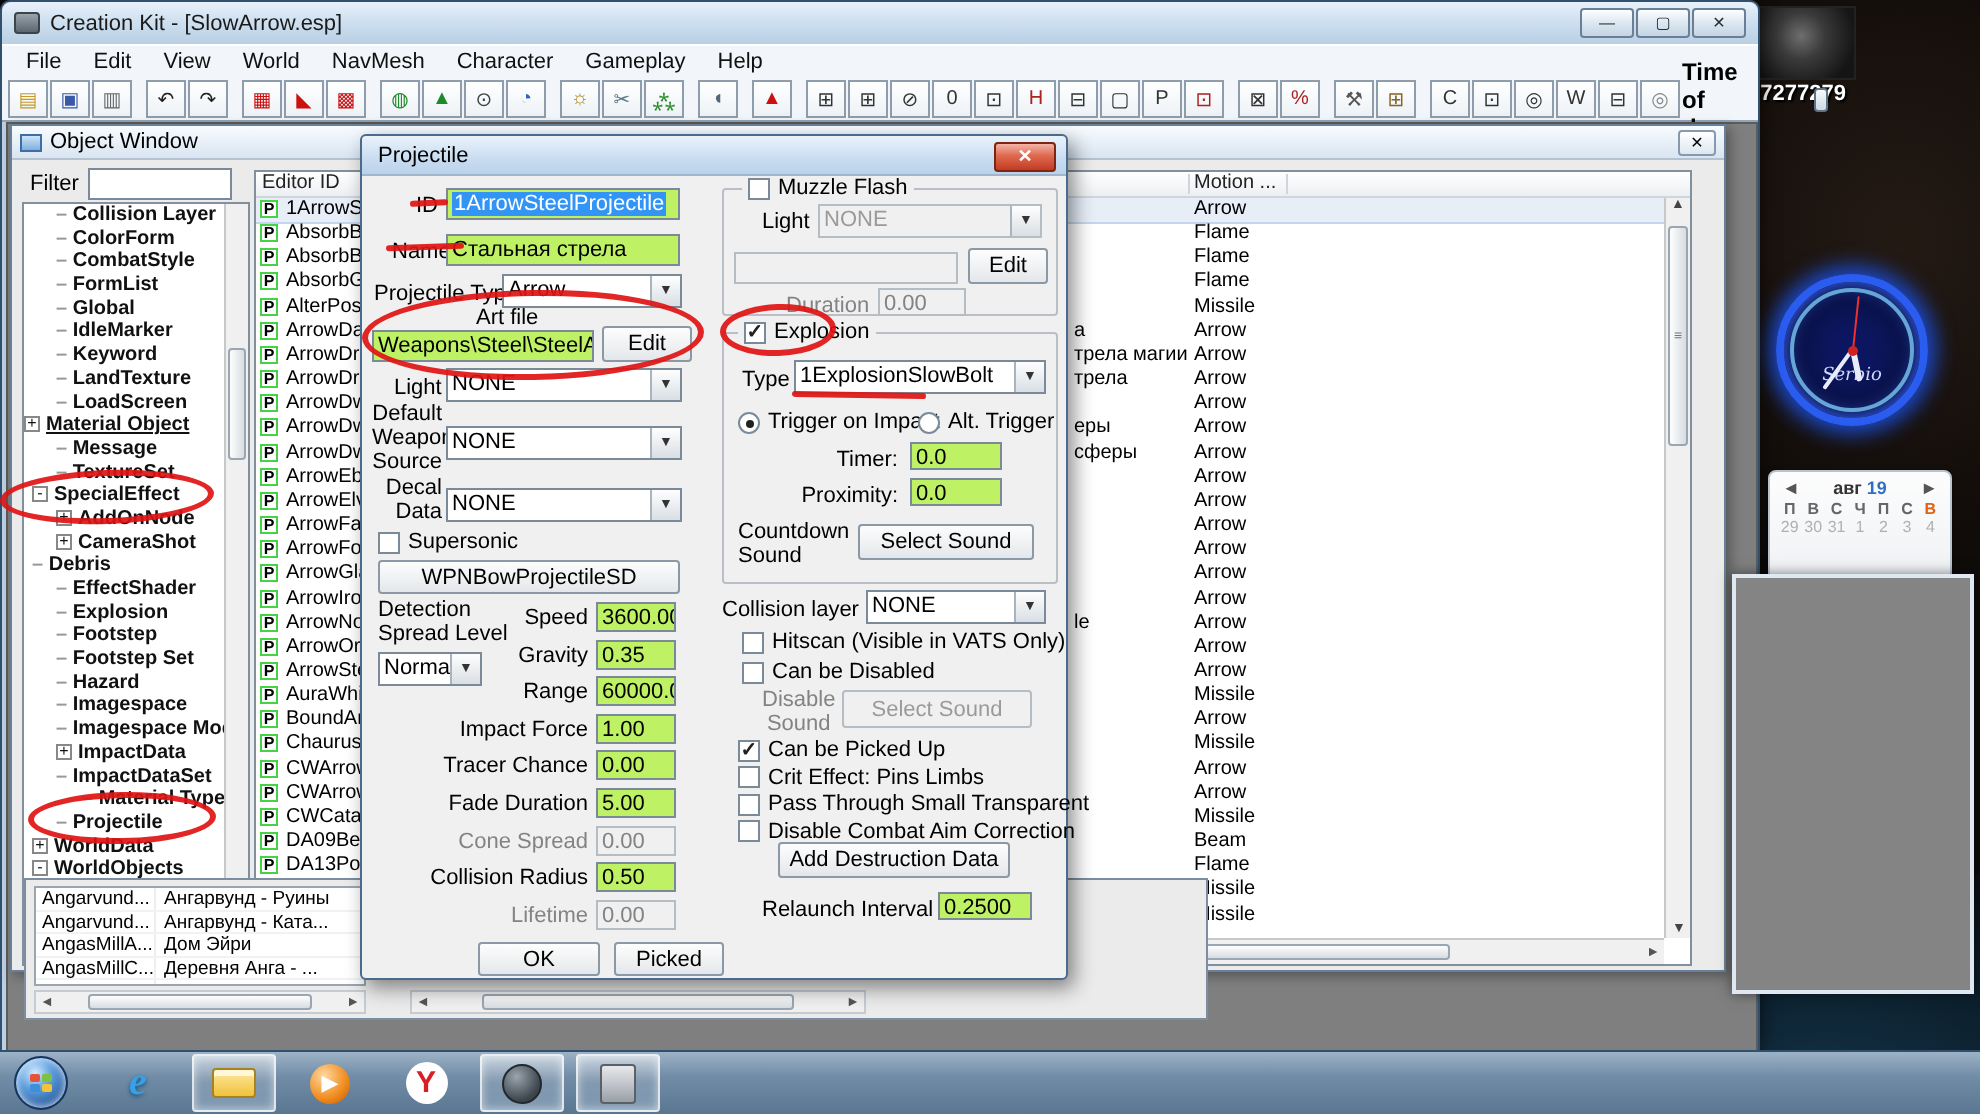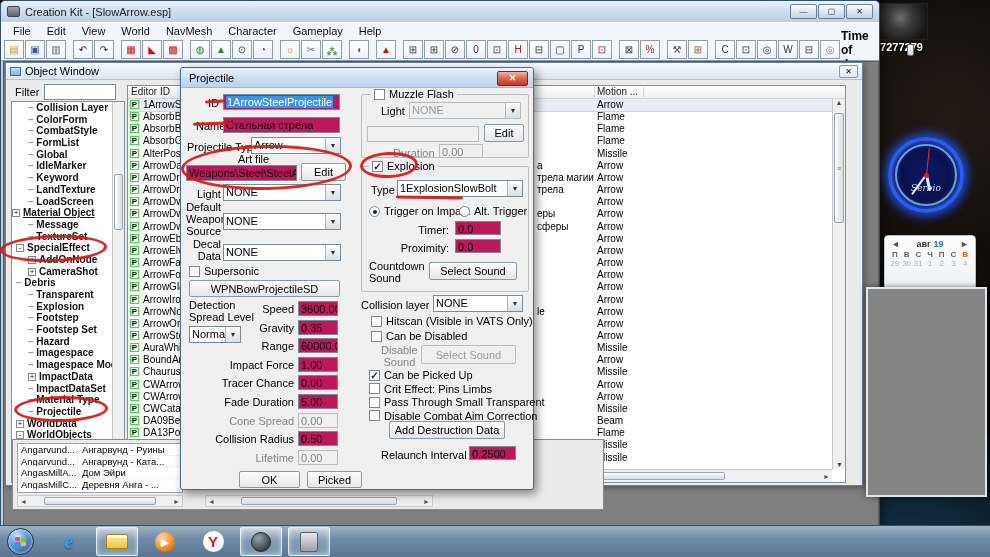--- a/index.html
+++ b/index.html
@@ -63,21 +63,21 @@
 .cv-h1{position:absolute;left:4px;top:55px;width:166px;height:12px;background:#f0f0f0;border:1px solid #c4cbd2;display:flex;align-items:center;justify-content:space-between;font-size:7px;color:#555;padding:0 2px}
 .cv-h2{position:absolute;left:192px;top:55px;width:228px;height:12px;background:#f0f0f0;border:1px solid #c4cbd2;display:flex;align-items:center;justify-content:space-between;font-size:7px;color:#555;padding:0 2px}
 
 
 .dlg{position:absolute;left:180px;top:67px;width:354px;height:423px;background:#f0f0f0;border:1px solid #4a6a8e;border-radius:3px;box-shadow:3px 4px 10px rgba(0,0,0,.45);z-index:4}
 .dlg-title{height:20px;background:linear-gradient(#eaf2fb,#c9ddf1 60%,#bad2ea);border-bottom:1px solid #9fb6cd;border-radius:3px 3px 0 0;line-height:20px;padding-left:8px;font-size:11px}
 .dlg-close{position:absolute;right:5px;top:3px;width:31px;height:15px;background:linear-gradient(#f3b4a6,#de6a50 45%,#c33a22);border:1px solid #7e2413;border-radius:2px;color:#fff;font-size:9px;font-weight:bold;text-align:center;line-height:13px}
 .lab{position:absolute;font-size:11px;color:#000;white-space:nowrap}
 .lab.r{text-align:right}
 .lab.dis{color:#838383}
-.in{position:absolute;height:16px;border:1px solid #7a8a99;background:#be185d;font-size:11px;line-height:14px;padding:0 2px;white-space:nowrap;overflow:hidden}
+.in{position:absolute;height:16px;border:1px solid #7a8a99;background:#bef264;font-size:11px;line-height:14px;padding:0 2px;white-space:nowrap;overflow:hidden}
 .in.dis{background:#f0f0f0;color:#838383;border-color:#b5bcc2}
 .dd{position:absolute;height:17px;border:1px solid #7a8a99;background:#fff;font-size:11px;line-height:15px;padding:0 2px;white-space:nowrap;overflow:hidden}
 .dd.dis{background:#f0f0f0;color:#9a9a9a;border-color:#b5bcc2}
 .dd .da{position:absolute;right:0;top:0;bottom:0;width:15px;background:linear-gradient(#fefefe,#d9dfe5);border-left:1px solid #aab4bd;font-size:7px;text-align:center;line-height:15px;color:#333}
 .btn3d{position:absolute;background:linear-gradient(#fdfdfd,#e4e7ea);border:1px solid #8b98a5;border-radius:2px;font-size:11px;text-align:center;color:#000}
 .btn3d.dis{color:#9a9a9a;background:#f0f0f0;border-color:#b5bcc2}
 .cb{position:absolute;display:flex;align-items:center;gap:4px;font-size:11px;white-space:nowrap}
 .cbx{width:11px;height:11px;border:1px solid #7a8a99;background:#fff;font-size:10px;line-height:9px;text-align:center;font-weight:bold;color:#222}
 .rad{width:11px;height:11px;border:1px solid #7a8a99;border-radius:50%;background:#fff;position:relative}
 .rad.on::after{content:"";position:absolute;left:3px;top:3px;width:4px;height:4px;border-radius:50%;background:#222}
@@ -277,30 +277,30 @@
         <div class="titem" style="padding-left: 16px;"><span class="tlbl">Keyword</span></div>
         <div class="titem" style="padding-left: 16px;"><span class="tlbl">LandTexture</span></div>
         <div class="titem" style="padding-left: 16px;"><span class="tlbl">LoadScreen</span></div>
         <div class="titem" style=" text-decoration: underline;"><span class="exp">+</span><span>Material Object</span></div>
         <div class="titem" style="padding-left: 16px;"><span class="tlbl">Message</span></div>
         <div class="titem" style="padding-left: 16px;"><span class="tlbl">TextureSet</span></div>
         <div class="titem" style="padding-left: 4px;"><span class="exp">-</span><span>SpecialEffect</span></div>
         <div class="titem" style="padding-left: 16px;"><span class="exp">+</span><span>AddOnNode</span></div>
         <div class="titem" style="padding-left: 16px;"><span class="exp">+</span><span>CameraShot</span></div>
         <div class="titem" style="padding-left: 4px;"><span class="tlbl">Debris</span></div>
-        <div class="titem" style="padding-left: 16px;"><span class="tlbl">Transparent</span></div>
+        <div class="titem" style="padding-left: 16px;"><span class="tlbl">EffectShader</span></div>
         <div class="titem" style="padding-left: 16px;"><span class="tlbl">Explosion</span></div>
         <div class="titem" style="padding-left: 16px;"><span class="tlbl">Footstep</span></div>
         <div class="titem" style="padding-left: 16px;"><span class="tlbl">Footstep Set</span></div>
         <div class="titem" style="padding-left: 16px;"><span class="tlbl">Hazard</span></div>
         <div class="titem" style="padding-left: 16px;"><span class="tlbl">Imagespace</span></div>
         <div class="titem" style="padding-left: 16px;"><span class="tlbl">Imagespace Mod</span></div>
         <div class="titem" style="padding-left: 16px;"><span class="exp">+</span><span>ImpactData</span></div>
         <div class="titem" style="padding-left: 16px;"><span class="tlbl">ImpactDataSet</span></div>
-        <div class="titem" style="padding-left: 16px;"><span class="tlbl">Material Type</span></div>
+        <div class="titem" style="padding-left: 29px;"><span class="tlbl">Material Type</span></div>
         <div class="titem" style="padding-left: 16px;"><span class="tlbl">Projectile</span></div>
         <div class="titem" style="padding-left: 4px;"><span class="exp">+</span><span>WorldData</span></div>
         <div class="titem" style="padding-left: 4px;"><span class="exp">-</span><span>WorldObjects</span></div>
         <div class="titem" style="padding-left: 16px;"><span class="exp">+</span><span>Activator</span></div>
       </div>
     <div class="olist">
       <div class="ohdr">
         <span style="position:absolute;left:3px">Editor ID</span>
         <span style="position:absolute;left:469px">Motion ...</span>
         <span class="hsep" style="left:466px"></span>

